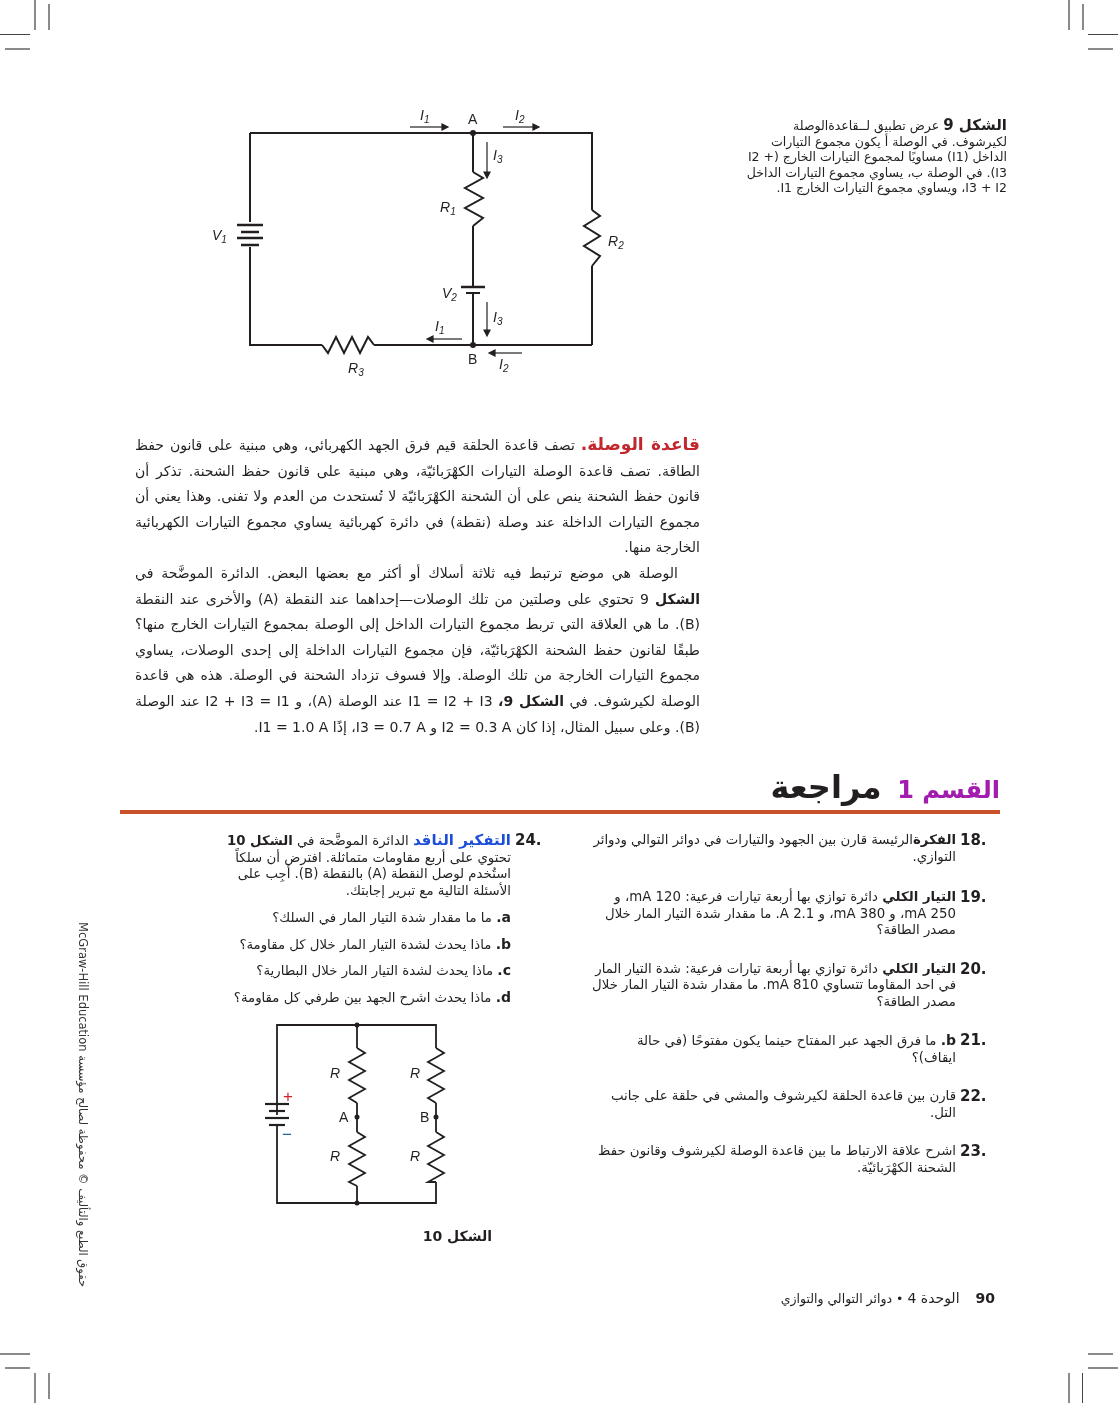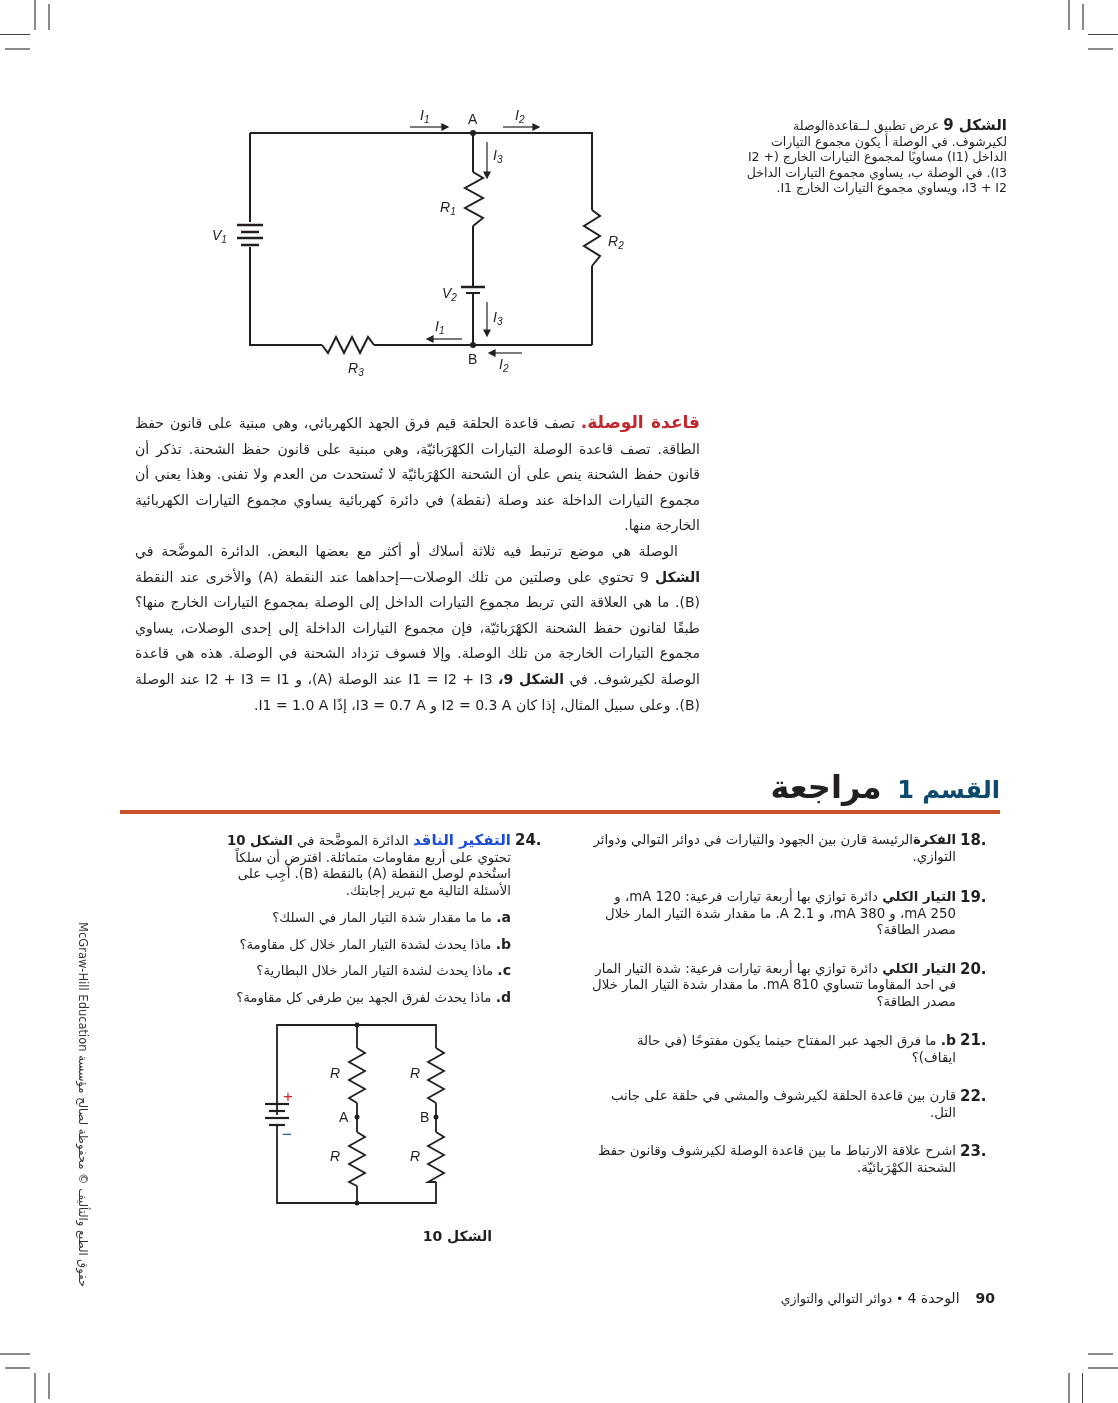--- a/index.html
+++ b/index.html
@@ -8,21 +8,21 @@
   .abs { position:absolute; }
   .crop { position:absolute; background:#8a8a8a; }
   .crop.dark { background:#444; }
   .rtl { direction:rtl; text-align:right; }
   .caption { font-size:12.5px; line-height:15.5px; }
   .caption b { font-size:15px; font-weight:bold; }
   .body-text { font-size:14px; line-height:25.6px; text-align:justify; text-align-last:right; }
   .lead { color:#c1272d; font-weight:bold; font-size:17px; }
   .fig-b { font-weight:bold; }
   .section-head { font-weight:bold; }
-  .sec-label { color:#0c4a6e; font-size:24px; }
+  .sec-label { color:#a21caf; font-size:24px; }
   .sec-title { color:#231f20; font-size:32px; margin-right:10px; }
   .rule { background:#c8512a; height:4px; }
   .q { font-size:13.3px; line-height:16.5px; }
   .q .num { font-weight:bold; font-size:15px; display:inline-block; width:30px; text-align:left; float:right; direction:ltr; }
   .q .body { margin-right:34px; display:block; }
   .q .kw { font-weight:bold; }
   .q .kw-green { font-weight:bold; color:#1d4ed8; font-size:15px; }
   .sub { font-size:13.3px; line-height:16.5px; margin-right:34px; margin-top:6px; }
   .sub .ltr { font-weight:bold; font-size:14px; }
   svg text { font-family:"Liberation Sans", sans-serif; }
@@ -113,21 +113,21 @@
     <text x="12" y="140" font-style="italic">V<tspan font-size="10" dy="3">1</tspan></text>
     <text x="242" y="198" font-style="italic">V<tspan font-size="10" dy="3">2</tspan></text>
     <text x="293" y="222" font-style="italic">I<tspan font-size="10" dy="3">3</tspan></text>
     <text x="235" y="231" font-style="italic">I<tspan font-size="10" dy="3">1</tspan></text>
     <text x="268" y="264">B</text>
     <text x="299" y="269" font-style="italic">I<tspan font-size="10" dy="3">2</tspan></text>
     <text x="148" y="273" font-style="italic">R<tspan font-size="10" dy="3">3</tspan></text>
   </g>
 </svg>
 
-<div class="abs rtl body-text" style="left:135px;top:410px;width:565px;">
+<div class="abs rtl body-text" style="left:135px;top:432px;width:565px;">
   <p style="margin:0;">
     <span class="lead">قاعدة الوصلة.</span>
     <span>تصف قاعدة الحلقة قيم فرق الجهد الكهربائي، وهي مبنية على قانون حفظ الطاقة. تصف قاعدة الوصلة التيارات الكهْرَبائيّة، وهي مبنية على قانون حفظ الشحنة. تذكر أن قانون حفظ الشحنة ينص على أن الشحنة الكهْرَبائيّة لا تُستحدث من العدم ولا تفنى. وهذا يعني أن مجموع التيارات الداخلة عند وصلة (نقطة) في دائرة كهربائية يساوي مجموع التيارات الكهربائية الخارجة منها.</span>
   </p>
   <p style="margin:0;text-indent:22px;">
     <span>الوصلة هي موضع ترتبط فيه ثلاثة أسلاك أو أكثر مع بعضها البعض. الدائرة الموضَّحة في</span>
     <span class="fig-b">الشكل</span>
     <span>9 تحتوي على وصلتين من تلك الوصلات—إحداهما عند النقطة (A) والأخرى عند النقطة (B). ما هي العلاقة التي تربط مجموع التيارات الداخل إلى الوصلة بمجموع التيارات الخارج منها؟ طبقًا لقانون حفظ الشحنة الكهْرَبائيّة، فإن مجموع التيارات الداخلة إلى إحدى الوصلات، يساوي مجموع التيارات الخارجة من تلك الوصلة. وإلا فسوف تزداد الشحنة في الوصلة. هذه هي قاعدة الوصلة لكيرشوف. في</span>
     <span class="fig-b">الشكل 9،</span>
     <span>I1 = I2 + I3 عند الوصلة (A)، و I2 + I3 = I1 عند الوصلة (B). وعلى سبيل المثال، إذا كان I2 = 0.3 A و I3 = 0.7 A، إذًا I1 = 1.0 A.</span>
@@ -168,21 +168,21 @@
 </div>
 
 <div class="abs rtl" style="left:200px;top:832px;width:345px;">
   <div class="q">
     <span class="num">24.</span>
     <span class="body"><span class="kw-green">التفكير الناقد</span> <span>الدائرة الموضَّحة في</span> <span class="kw">الشكل 10</span> <span>تحتوي على أربع مقاومات متماثلة. افترض أن سلكاً استُخدم لوصل النقطة (A) بالنقطة (B). أجِب على الأسئلة التالية مع تبرير إجابتك.</span></span>
   </div>
   <div class="sub" style="margin-top:10px;"><span class="ltr">a.</span> <span>ما ما مقدار شدة التيار المار في السلك؟</span></div>
   <div class="sub" style="margin-top:9px;"><span class="ltr">b.</span> <span>ماذا يحدث لشدة التيار المار خلال كل مقاومة؟</span></div>
   <div class="sub" style="margin-top:9px;"><span class="ltr">c.</span> <span>ماذا يحدث لشدة التيار المار خلال البطارية؟</span></div>
-  <div class="sub" style="margin-top:9px;"><span class="ltr">d.</span> <span>ماذا يحدث لفرق الجهد بين طرفي كل مقاومة؟</span></div>
+  <div class="sub" style="margin-top:9px;"><span class="ltr">d.</span> <span>ماذا يحدث اشرح الجهد بين طرفي كل مقاومة؟</span></div>
 </div>
 
 <svg class="abs" style="left:240px;top:1020px" width="270" height="200">
   <g stroke="#231f20" stroke-width="1.8" fill="none">
     <polyline points="37,95 37,5 196,5 196,28"></polyline>
     <polyline points="37,104 37,183 196,183 196,162"></polyline>
     <polyline points="117,5 117,28"></polyline>
     <polyline points="117,28 125,33 109,42 125,51 109,60 125,69 109,78 117,83"></polyline>
     <polyline points="117,83 117,112"></polyline>
     <polyline points="117,112 125,117 109,126 125,135 109,144 125,153 109,162 117,166"></polyline>

